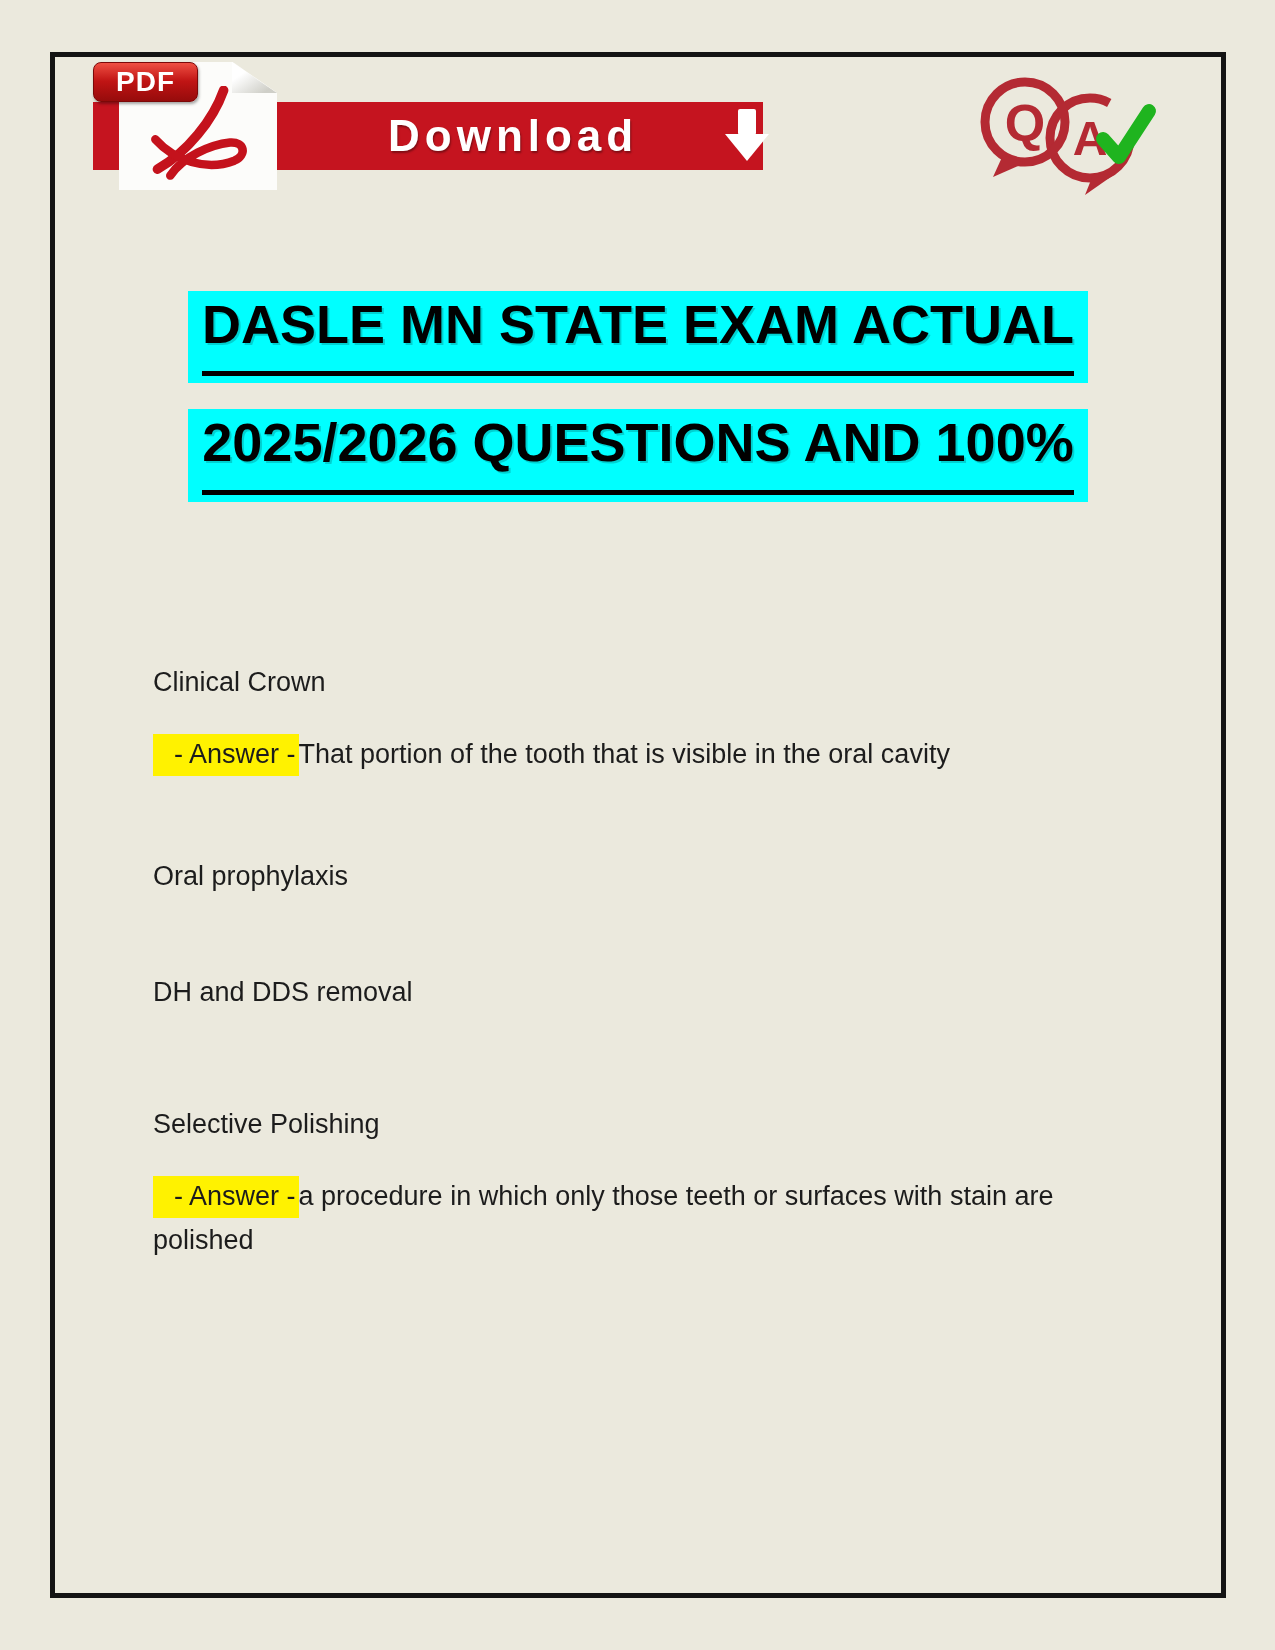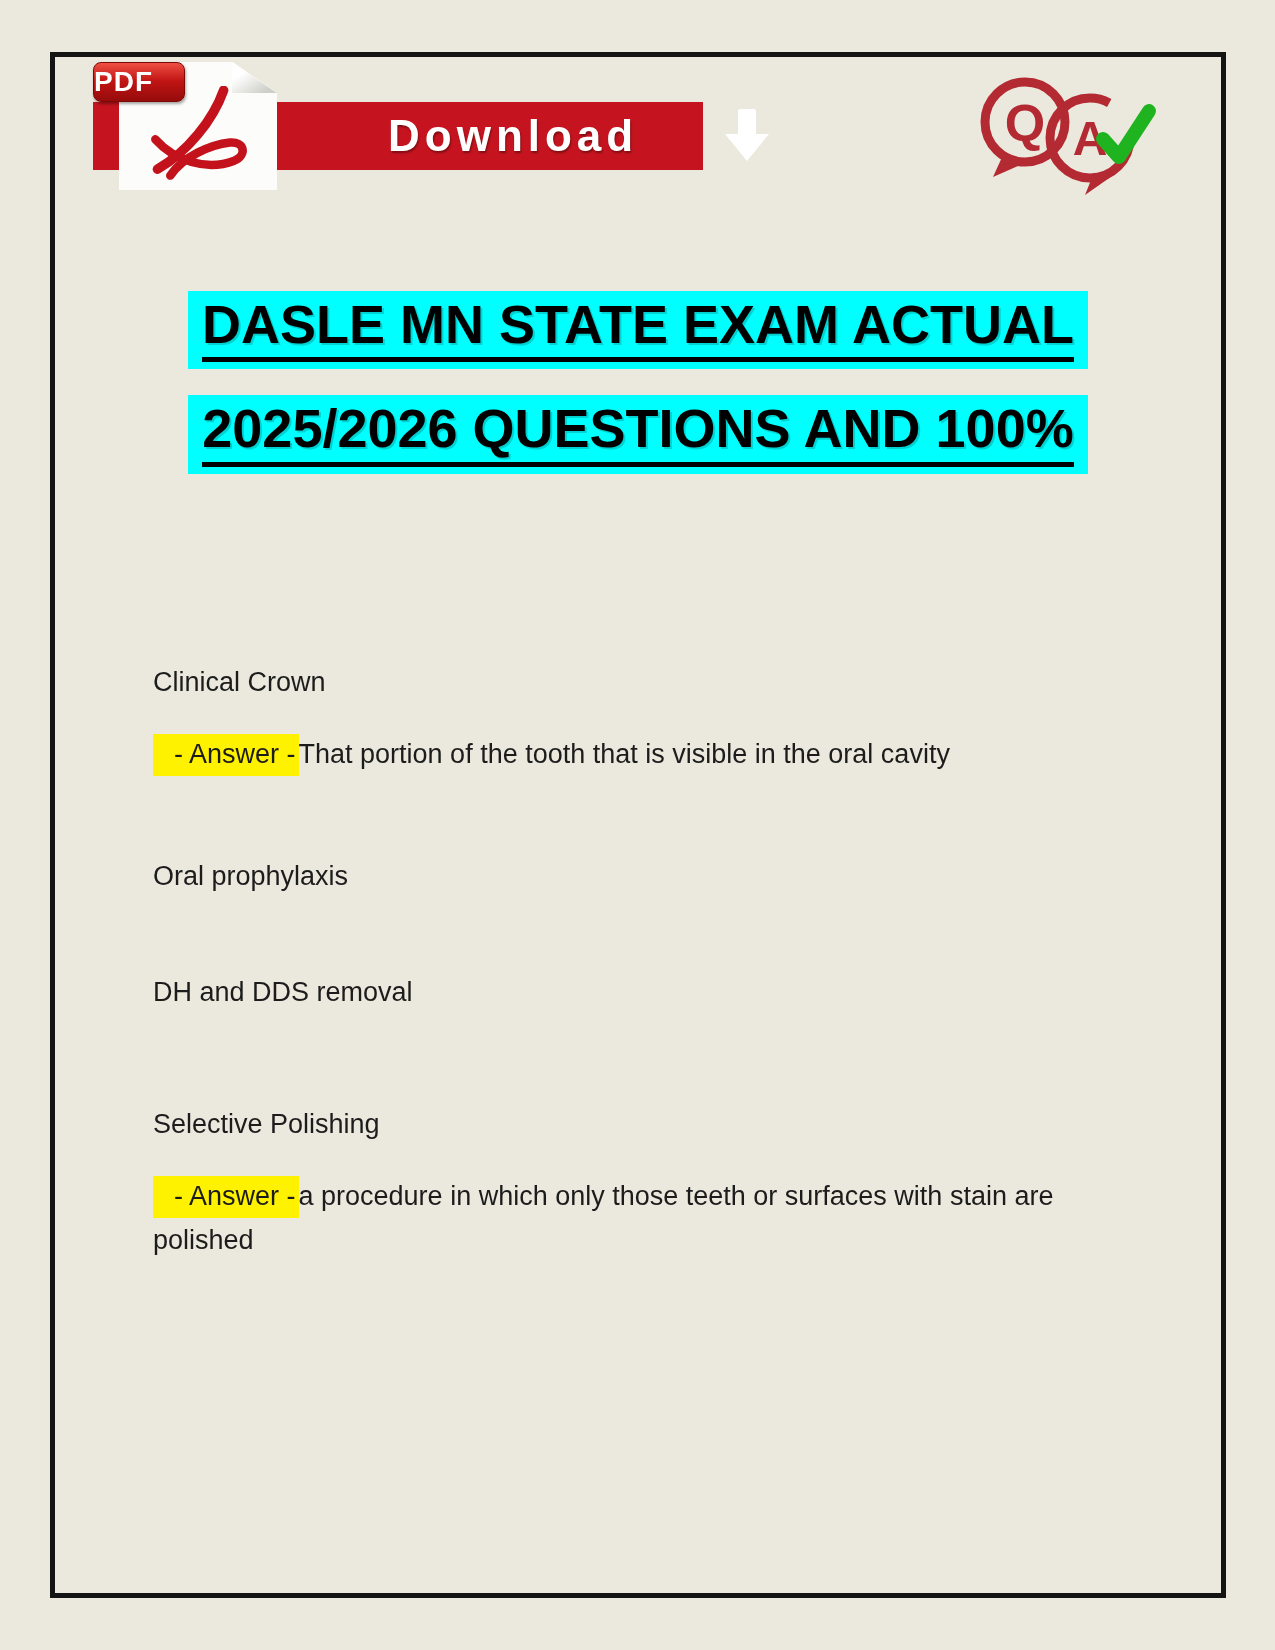--- a/index.html
+++ b/index.html
@@ -14,21 +14,21 @@
   }
   .frame {
     position: absolute; left: 50px; top: 52px;
     width: 1176px; height: 1546px;
     border: 5px solid #141414;
     background: #ebe9dd;
   }
   
   .banner {
     position: absolute; left: 38px; top: 45px;
-    width: 610px; height: 68px;
+    width: 670px; height: 68px;
     background: #c5141f;
     cursor: pointer;
   }
   .dl-label {
     position: absolute; left: 295px; top: 9px;
     font-size: 44px; font-weight: bold; color: #fff;
     letter-spacing: 5px;
     text-shadow: 1px 2px 2px rgba(0,0,0,0.35);
   }
   .dl-arrow { position: absolute; left: 618px; top: 7px; }
@@ -41,43 +41,43 @@
     box-shadow: 2px 3px 5px rgba(0,0,0,0.2);
   }
   .pdf-fold {
     position: absolute; right: 0; top: 0; width: 45px; height: 31px;
     background: linear-gradient(to bottom right, #ffffff 30%, #cfcfc8 85%);
     clip-path: polygon(0 0, 0 100%, 100% 100%);
   }
   .pdf-swoosh { position: absolute; left: 22px; top: 24px; }
   .pdf-badge {
     position: absolute; left: -22px; top: 2px;
-    width: 92px; height: 40px;
+    width: 105px; height: 40px;
     background: linear-gradient(180deg, #ef4f42 0%, #c01414 48%, #960b0b 100%);
     border-radius: 8px;
     border: 1px solid #7c0808;
     color: #fff; font-size: 28px; font-weight: bold;
-    line-height: 38px; letter-spacing: 1px;
+    text-align: center; line-height: 38px; letter-spacing: 1px;
     box-shadow: 1px 2px 3px rgba(0,0,0,0.35);
   }
   
   .qa-logo { position: absolute; left: 918px; top: 18px; width: 200px; height: 120px; }
   
   .title-block { position: absolute; left: 0; right: 0; top: 234px; text-align: center; }
   .title-line { margin-bottom: 26px; }
   .hl {
     display: inline-block;
     background: #00ffff;
     padding: 4px 14px 7px;
     line-height: 1.1;
   }
   .ul {
     display: inline-block;
     border-bottom: 5px solid #000;
-    padding-bottom: 3px;
+    padding-bottom: 17px;
     font-size: 54px; font-weight: bold; color: #000;
     letter-spacing: 0px;
     text-shadow: 2px 2px 0 rgba(0,70,70,0.25);
   }
   
   .qa-list { position: absolute; left: 90px; top: 601px; right: 55px; }
   .qa-block { margin: 8px; }
   .qa-block + .qa-block { margin-top: 84px; }
   .qa-block.extra-gap { margin-top: 100px; }
   .qa-term { margin: 0; font-size: 27px; line-height: 32px; }

